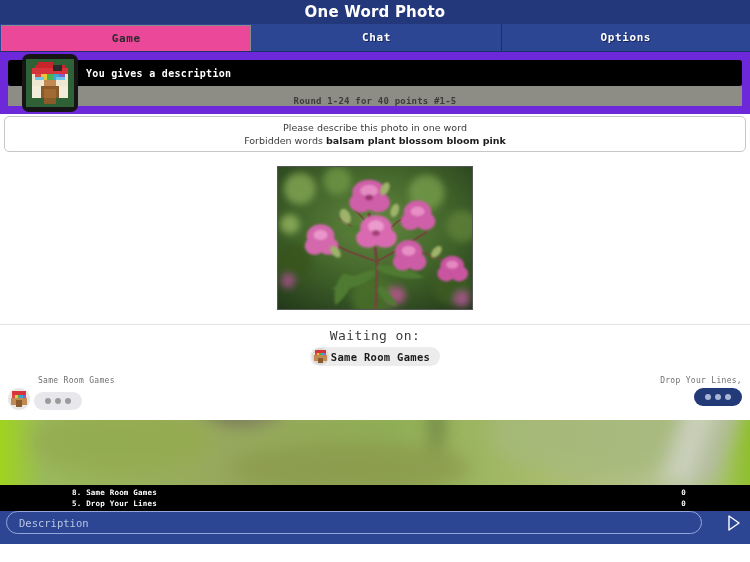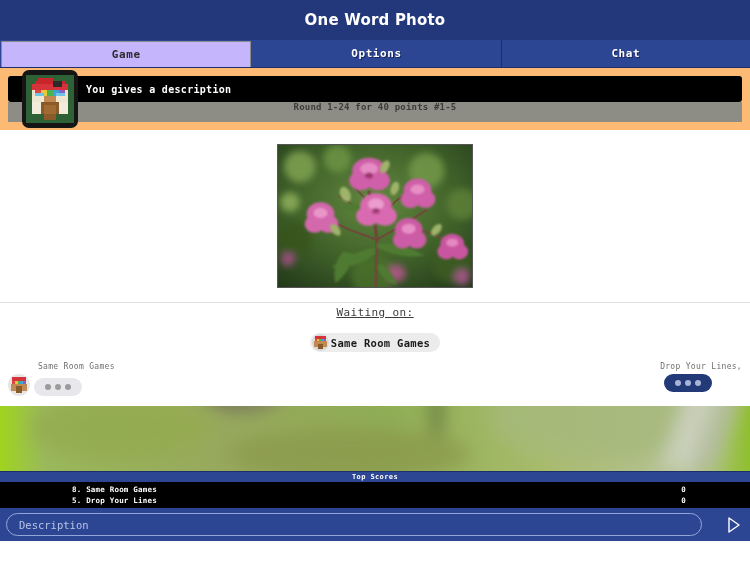--- a/index.html
+++ b/index.html
@@ -10,21 +10,21 @@
     overflow: hidden;
   }
   .app {
     position: relative;
     width: 750px; height: 562px;
     background: #ffffff;
   }
 
   
   .titlebar {
-    height: 40px;
+    height: 24px;
     background: #23387a;
     display: flex; align-items: center; justify-content: center;
   }
   .titlebar .title {
     color: #ffffff;
     font-size: 15px;
     font-weight: bold;
     letter-spacing: .2px;
     font-family: "DejaVu Sans", "Liberation Sans", sans-serif;
   }
@@ -44,33 +44,33 @@
     font-size: 11px;
     font-weight: bold;
     letter-spacing: .6px;
     color: #ffffff;
     border-right: 1px solid #1d2f6b;
     text-shadow: 1px 1px 0 #16255a;
     cursor: pointer;
   }
   .tab:last-child { border-right: none; }
   .tab.active {
-    background: #c4b5fd;
+    background: #ec4899;
     color: #2b2b2b;
     text-shadow: none;
     border: 1px solid #8a8a8a;
     border-bottom: none;
     margin: 1px 1px 0 1px;
   }
 
   
   .statusstrip {
     position: relative;
     height: 62px;
-    background: #fdba74;
+    background: #6d28d9;
   }
   .blackbar {
     position: absolute;
     left: 8px; right: 8px; top: 8px;
     height: 26px;
     background: #000000;
     border-radius: 3px;
     display: flex; align-items: center;
   }
   .blackbar .msg {
@@ -79,21 +79,21 @@
     font-family: "DejaVu Sans Mono", "Liberation Mono", monospace;
     font-size: 10px;
     font-weight: bold;
     letter-spacing: .3px;
   }
   .graybar {
     position: absolute;
     left: 8px; right: 8px; top: 34px;
     height: 20px;
     background: #8d8d85;
-    display: flex; align-items: flex-start; justify-content: center;
+    display: flex; align-items: flex-end; justify-content: center;
   }
   .graybar .round {
     color: #3c3c38;
     font-family: "DejaVu Sans Mono", "Liberation Mono", monospace;
     font-size: 9px;
     font-weight: bold;
     letter-spacing: .2px;
   }
   .avatar-frame {
     position: absolute;
@@ -152,25 +152,24 @@
 
   
   .waiting {
     background: #ffffff;
     border-top: 1px solid #e2e2e2;
     padding: 3px 0 6px 0;
     text-align: center;
   }
   .waiting-label {
     font-family: "DejaVu Sans Mono", "Liberation Mono", monospace;
-    font-size: 11px;
+    font-size: 13px;
     color: #3b3b3b;
     letter-spacing: .4px;
-    margin-bottom: 14px;
-    text-decoration: underline;
+    margin-bottom: 4px;
   }
   .waiting-chips {
     display: flex; justify-content: center; gap: 4px;
   }
   .chip {
     display: flex; align-items: center;
     background: #ececec;
     border-radius: 11px;
     padding: 1px 10px 1px 2px;
     cursor: pointer;
@@ -208,21 +207,21 @@
     background: #ffffff;
     z-index: 1;
   }
   .chat-row {
     position: absolute;
     z-index: 2;
     display: flex;
     align-items: flex-start;
   }
   .chat-left { left: 8px; top: 4px; }
-  .chat-right { right: 8px; top: 4px; flex-direction: column; align-items: flex-start; }
+  .chat-right { right: 8px; top: 4px; flex-direction: column; align-items: flex-end; }
   .chat-name {
     font-family: "DejaVu Sans Mono", "Liberation Mono", monospace;
     font-size: 8px;
     color: #6f6f6f;
     letter-spacing: .3px;
     margin-bottom: 3px;
   }
   .chat-left .chat-name { margin-left: 30px; }
   .bubble-row { display: flex; align-items: flex-end; }
   .mini-av {
@@ -273,21 +272,21 @@
     font-family: "DejaVu Sans Mono", "Liberation Mono", monospace;
     font-size: 7.5px;
     font-weight: bold;
     letter-spacing: .2px;
   }
 
   
   .inputbar {
     height: 33px;
     background: #2c4694;
-    display: flex; align-items: center;
+    display: flex; 
     padding: 0 6px;
     gap: 20px;
   }
   .textinput {
     flex: 1 1 auto;
     height: 23px;
     background: transparent;
     border: 1px solid #93a6d8;
     border-radius: 12px;
     color: #ffffff;
@@ -312,24 +311,24 @@
 
   <div class="titlebar">
     <div class="title">One Word Photo</div>
   </div>
 
   <div class="tabbar">
     <div class="tab active">
       <span>Game</span>
     </div>
     <div class="tab">
+      <span>Chat</span>
+    </div>
+    <div class="tab">
       <span>Options</span>
-    </div>
-    <div class="tab">
-      <span>Chat</span>
     </div>
   </div>
 
   <div class="statusstrip">
     <div class="blackbar">
       <span class="msg">You gives a description</span>
     </div>
     <div class="graybar">
       <span class="round">Round 1-24 for 40 points #1-5</span>
     </div>
@@ -353,20 +352,27 @@
         <rect x="2" y="9" width="3" height="4" fill="#f2ecdb"></rect>
         <rect x="11" y="9" width="3" height="4" fill="#f2ecdb"></rect>
         <rect x="5" y="9" width="6" height="5" fill="#8a5a2b"></rect>
         <rect x="6" y="10" width="4" height="4" fill="#a06a33"></rect>
         <rect x="4" y="13" width="8" height="3" fill="#2f6136"></rect>
         <rect x="6" y="13" width="4" height="2" fill="#8a5a2b"></rect>
       </svg>
     </div>
   </div>
 
+  <div class="prompt">
+    <div class="line1">Please describe this photo in one word</div>
+    <div class="line2">
+      <span>Forbidden words</span>
+      <span class="forbidden-words">balsam plant blossom bloom pink</span>
+    </div>
+  </div>
 
   <div class="stage">
     <div class="photo">
       <svg viewBox="0 0 196 144" preserveAspectRatio="none">
         <defs>
           <radialGradient id="bgg" cx="50%" cy="40%" r="78%">
             <stop offset="0%" stop-color="#63883f"></stop>
             <stop offset="55%" stop-color="#3f6129"></stop>
             <stop offset="100%" stop-color="#22381a"></stop>
           </radialGradient>
@@ -549,23 +555,20 @@
     <div class="chat-row chat-right">
       <div class="chat-name">Drop Your Lines,</div>
       <div class="bubble dark">
         <span class="dot"></span>
         <span class="dot"></span>
         <span class="dot"></span>
       </div>
     </div>
   </div>
 
-  <div class="scores-header">
-    <span class="lbl">Top Scores</span>
-  </div>
   <div class="scores-body">
     <div class="score-row">
       <span class="nm">8. Same Room Games</span>
       <span class="pt">0</span>
     </div>
     <div class="score-row">
       <span class="nm">5. Drop Your Lines</span>
       <span class="pt">0</span>
     </div>
   </div>

